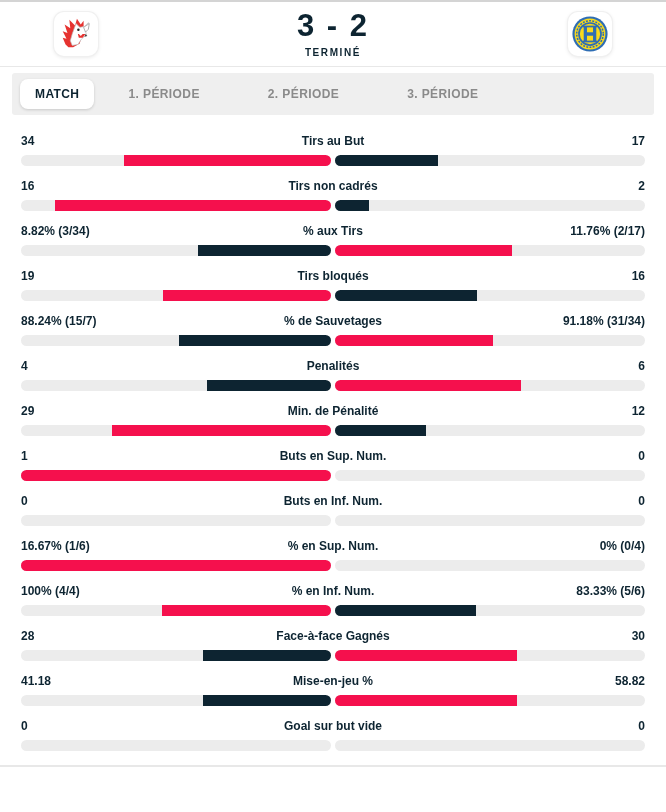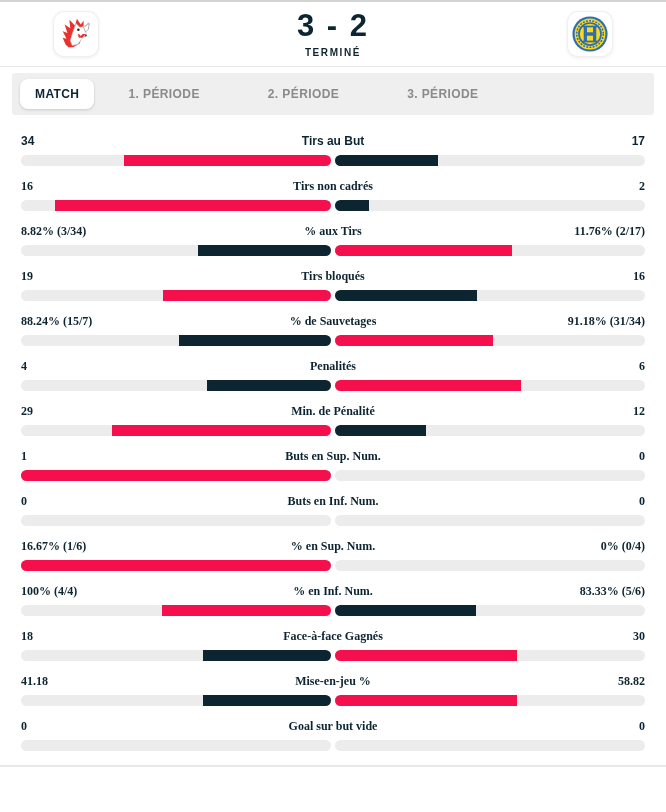--- a/index.html
+++ b/index.html
@@ -72,21 +72,21 @@
   }
   .tab.active {
     background: #ffffff;
     color: var(--navy, #0d2431);
     border-radius: 8px;
     padding: 8px 15px;
     box-shadow: 0 1px 3px rgba(0,0,0,.16);
   }
   
   .stats { padding: 18px 21px 0; }
-  .stat-row + .stat-row { margin-top: 12px; font-family: Liberation Serif, serif; }
+  .stat-row + .stat-row { margin-top: 12px; }
   .stat-labels {
     position: relative;
     display: flex;
     justify-content: space-between;
     font-size: 12px;
     font-weight: 700;
     color: var(--navy, #0d2431);
     line-height: 16px;
     height: 16px;
   }
@@ -319,21 +319,21 @@
       <div class="half left">
           <div class="bar" style="width: 54.5464%; background: var(--accent);"></div>
         </div>
       <div class="half right">
           <div class="bar" style="width: 45.4536%; background: var(--navy);"></div>
         </div>
     </div>
   </div>
     <div class="stat-row">
     <div class="stat-labels">
-      <span class="stat-value left">18</span>
+      <span class="stat-value left">28</span>
       <span class="stat-label">Face-à-face Gagnés</span>
       <span class="stat-value right">30</span>
     </div>
     <div class="stat-track">
       <div class="half left">
           <div class="bar" style="width: 41.1765%; background: var(--navy);"></div>
         </div>
       <div class="half right">
           <div class="bar" style="width: 58.8235%; background: var(--accent);"></div>
         </div>

